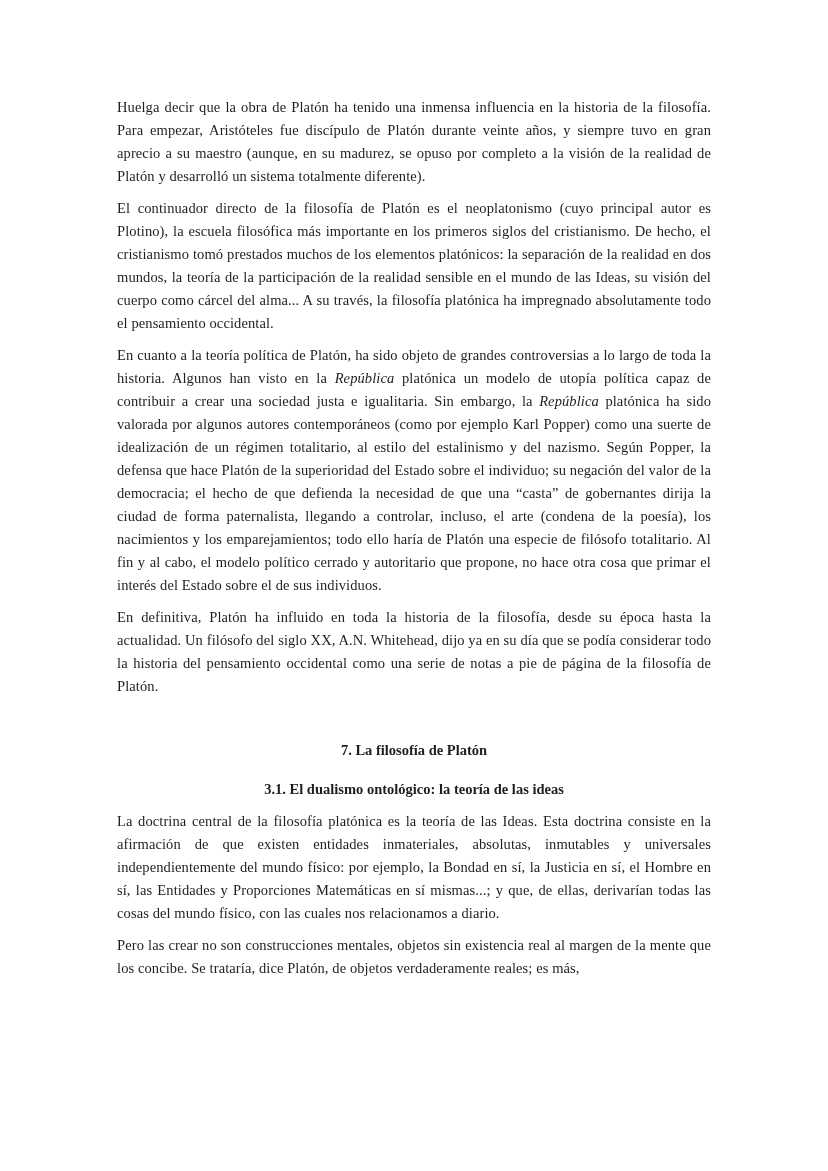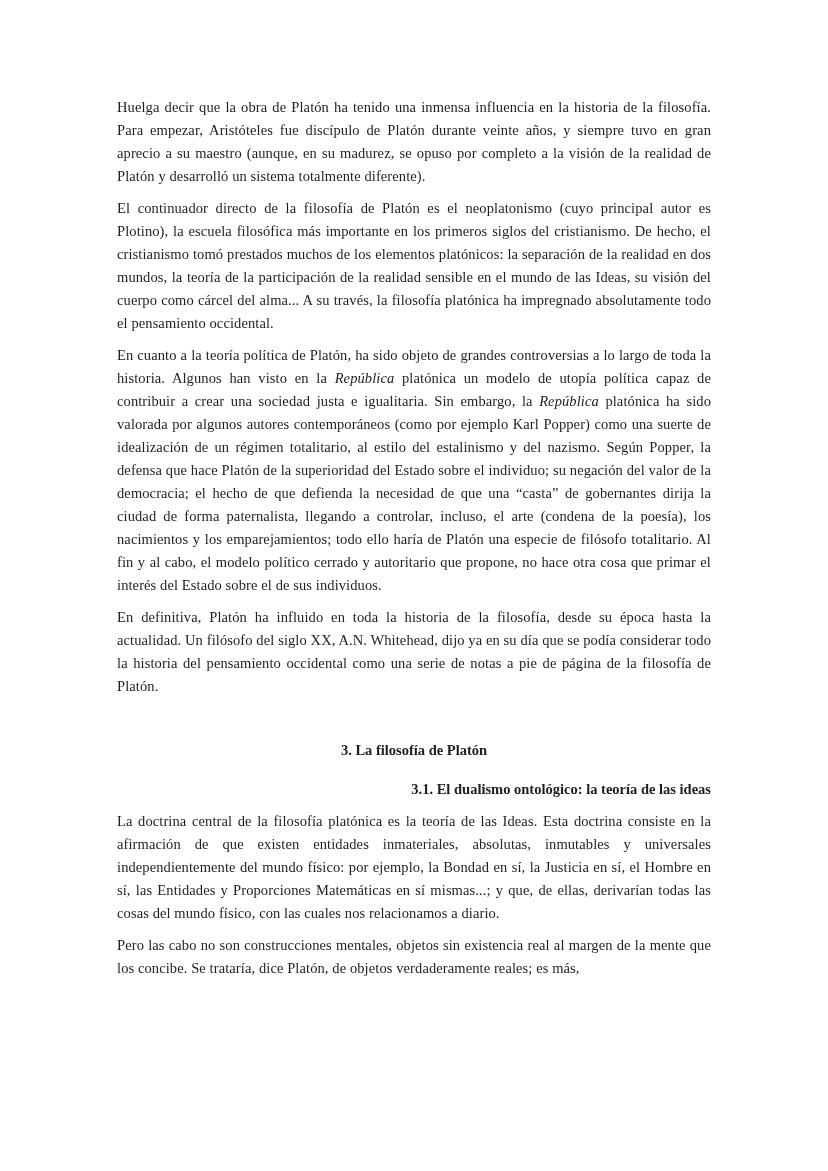--- a/index.html
+++ b/index.html
@@ -35,37 +35,37 @@
     font-size: 14.5px;
     line-height: 23px;
     font-weight: bold;
     text-align: center;
   }
   .subsection-heading {
     margin: 16px 0 9px 0;
     font-size: 14.5px;
     line-height: 23px;
     font-weight: bold;
-    text-align: right;
+    text-align: center;
   }
 </style>
 </head>
 <body>
 
 <div class="page">
 
   <p class="para">Huelga decir que la obra de Platón ha tenido una inmensa influencia en la historia de la filosofía. Para empezar, Aristóteles fue discípulo de Platón durante veinte años, y siempre tuvo en gran aprecio a su maestro (aunque, en su madurez, se opuso por completo a la visión de la realidad de Platón y desarrolló un sistema totalmente diferente).</p>
 
   <p class="para">El continuador directo de la filosofía de Platón es el neoplatonismo (cuyo principal autor es Plotino), la escuela filosófica más importante en los primeros siglos del cristianismo. De hecho, el cristianismo tomó prestados muchos de los elementos platónicos: la separación de la realidad en dos mundos, la teoría de la participación de la realidad sensible en el mundo de las Ideas, su visión del cuerpo como cárcel del alma... A su través, la filosofía platónica ha impregnado absolutamente todo el pensamiento occidental.</p>
 
   <p class="para"><span>En cuanto a la teoría política de Platón, ha sido objeto de grandes controversias a lo largo de toda la historia. Algunos han visto en la </span><em>República</em><span> platónica un modelo de utopía política capaz de contribuir a crear una sociedad justa e igualitaria. Sin embargo, la </span><em>República</em><span> platónica ha sido valorada por algunos autores contemporáneos (como por ejemplo Karl Popper) como una suerte de idealización de un régimen totalitario, al estilo del estalinismo y del nazismo. Según Popper, la defensa que hace Platón de la superioridad del Estado sobre el individuo; su negación del valor de la democracia; el hecho de que defienda la necesidad de que una “casta” de gobernantes dirija la ciudad de forma paternalista, llegando a controlar, incluso, el arte (condena de la poesía), los nacimientos y los emparejamientos; todo ello haría de Platón una especie de filósofo totalitario. Al fin y al cabo, el modelo político cerrado y autoritario que propone, no hace otra cosa que primar el interés del Estado sobre el de sus individuos.</span></p>
 
   <p class="para">En definitiva, Platón ha influido en toda la historia de la filosofía, desde su época hasta la actualidad. Un filósofo del siglo XX, A.N. Whitehead, dijo ya en su día que se podía considerar todo la historia del pensamiento occidental como una serie de notas a pie de página de la filosofía de Platón.</p>
 
-  <h2 class="section-heading">3. La filosofía de Platón</h2>
+  <h2 class="section-heading">7. La filosofía de Platón</h2>
 
   <h3 class="subsection-heading">3.1. El dualismo ontológico: la teoría de las ideas</h3>
 
   <p class="para">La doctrina central de la filosofía platónica es la teoría de las Ideas. Esta doctrina consiste en la afirmación de que existen entidades inmateriales, absolutas, inmutables y universales independientemente del mundo físico: por ejemplo, la Bondad en sí, la Justicia en sí, el Hombre en sí, las Entidades y Proporciones Matemáticas en sí mismas...; y que, de ellas, derivarían todas las cosas del mundo físico, con las cuales nos relacionamos a diario.</p>
 
-  <p class="para">Pero las cabo no son construcciones mentales, objetos sin existencia real al margen de la mente que los concibe. Se trataría, dice Platón, de objetos verdaderamente reales; es más,</p>
+  <p class="para">Pero las crear no son construcciones mentales, objetos sin existencia real al margen de la mente que los concibe. Se trataría, dice Platón, de objetos verdaderamente reales; es más,</p>
 
 </div>
 
 </body></html>

